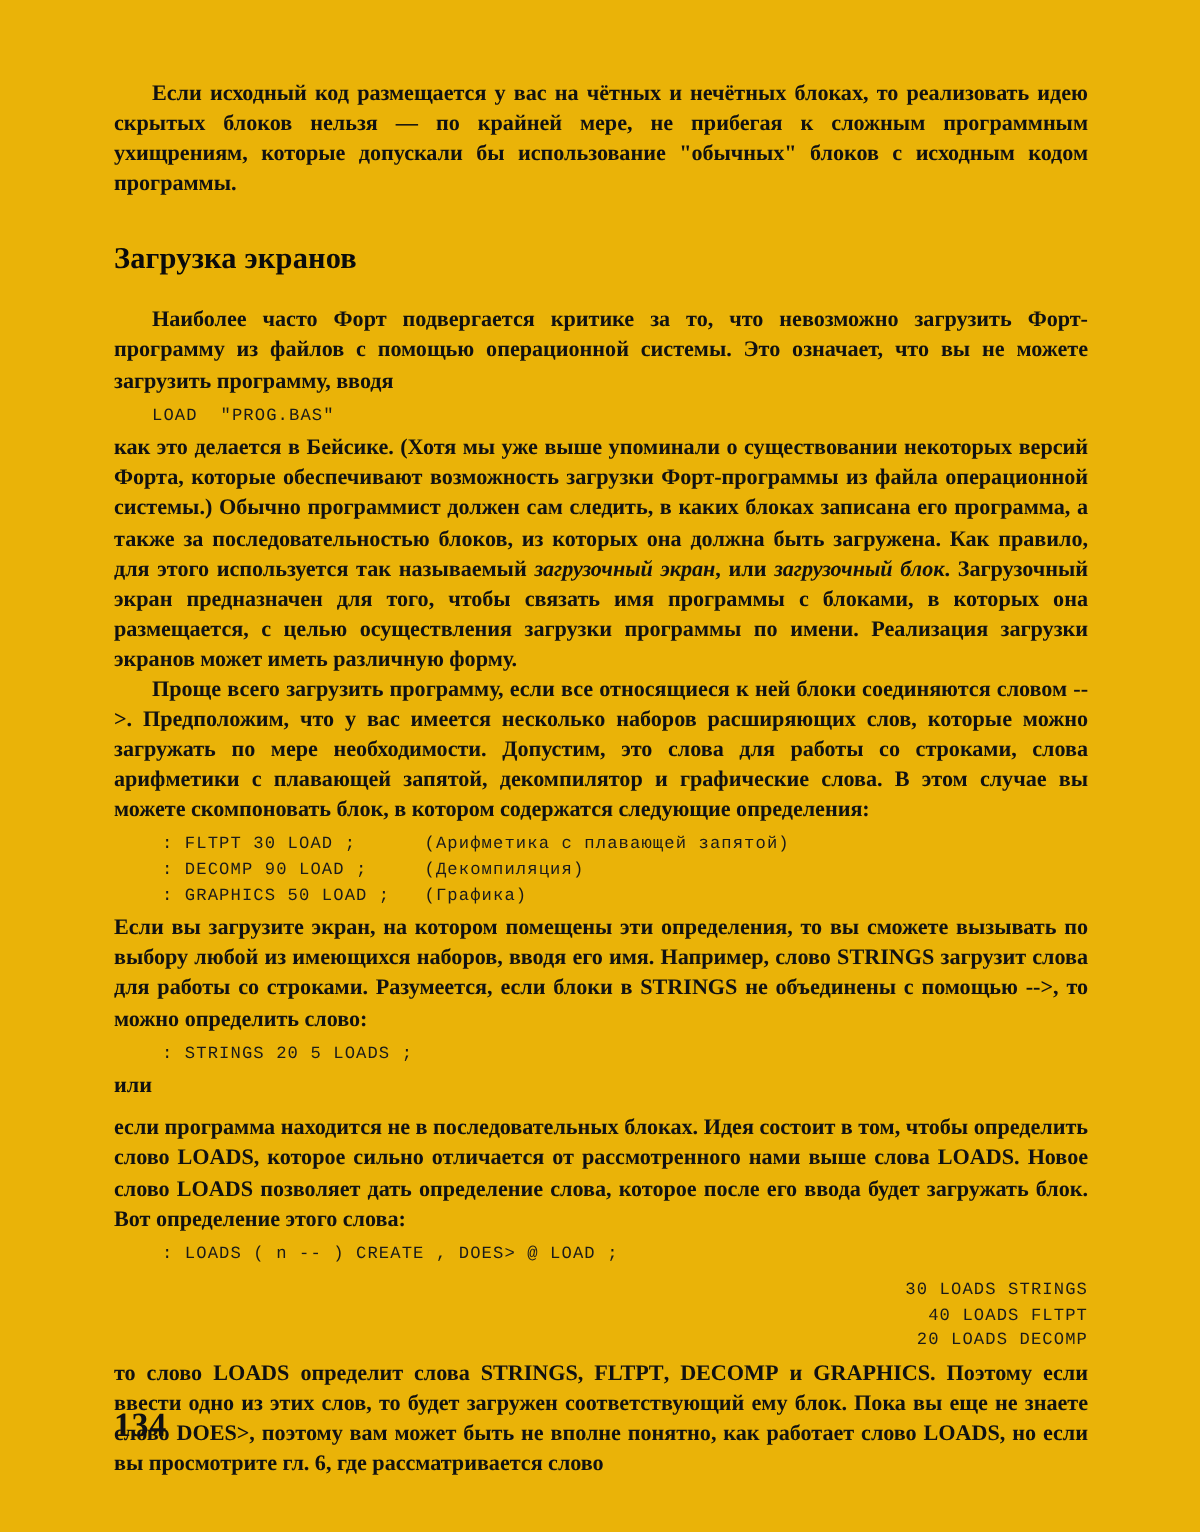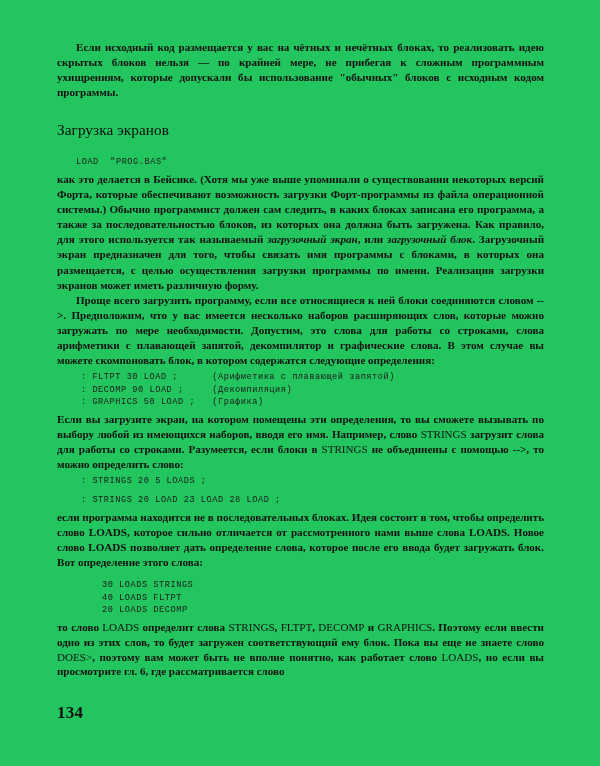--- a/index.html
+++ b/index.html
@@ -14,21 +14,21 @@
     font-family: "Liberation Serif", "DejaVu Serif", serif;
     color: #111111;
     overflow: hidden;
   }
   .page {
     position: absolute;
     left: 0;
     top: 0;
     width: 600px;
     height: 766px;
-    background: #22c55e;
+    background: #eab308;
   }
   .content {
     position: absolute;
     left: 57px;
     top: 40px;
     width: 487px;
   }
   p.body-par {
     margin: 0;
     text-align: justify;
@@ -42,40 +42,40 @@
   }
   p.body-par.noindent {
     text-indent: 0;
   }
   p.body-par.tight {
     line-height: 14.9px;
   }
   h2.section-heading {
     margin: 0;
     font-size: 15.2px;
-    font-weight: normal;
+    font-weight: bold;
     line-height: 18px;
     letter-spacing: 0.1px;
     color: #0b0b0b;
   }
   .gap-before-heading { height: 21px; }
   .gap-after-heading { height: 14px; }
   .code-line {
     white-space: pre;
     font-family: "Liberation Mono", "DejaVu Sans Mono", monospace;
     font-size: 8.6px;
     line-height: 12.6px;
     letter-spacing: 0.55px;
     color: #1a1a1a;
   }
   .code-indent-1 { padding-left: 19px; }
   .code-indent-2 { padding-left: 24px; }
-  .code-indent-3 { padding-left: 45px; }
+  .code-indent-3 { padding-left: 45px; text-align: right; }
   .inline-word {
-    font-weight: normal;
+    font-weight: bold;
   }
   em.it {
     font-weight: 600;
   }
   .small-word {
     font-size: 10px;
     font-weight: 600;
   }
   .page-number {
     position: absolute;
@@ -94,47 +94,49 @@
 
 <div class="page">
   <div class="content">
 
     <p class="body-par">Если исходный код размещается у вас на чётных и нечётных блоках, то реализовать идею скрытых блоков нельзя — по крайней мере, не прибегая к сложным программным ухищрениям, которые допускали бы использование "обычных" блоков с исходным кодом программы.</p>
 
     <div class="gap-before-heading"></div>
     <h2 class="section-heading">Загрузка экранов</h2>
     <div class="gap-after-heading"></div>
 
+    <p class="body-par">Наиболее часто Форт подвергается критике за то, что невозможно загрузить Форт-программу из файлов с помощью операционной системы. Это означает, что вы не можете загрузить программу, вводя</p>
 
     <div class="spacer-3"></div>
     <div class="code-line code-indent-1">LOAD  "PROG.BAS"</div>
     <div class="spacer-3"></div>
 
     <p class="body-par noindent"><span>как это делается в Бейсике. (Хотя мы уже выше упоминали о существовании некоторых версий Форта, которые обеспечивают возможность загрузки Форт-программы из файла операционной системы.) Обычно программист должен сам следить, в каких блоках записана его программа, а также за последовательностью блоков, из которых она должна быть загружена. Как правило, для этого используется так называемый </span><em class="it">загрузочный экран</em><span>, или </span><em class="it">загрузочный блок</em><span>. Загрузочный экран предназначен для того, чтобы связать имя программы с блоками, в которых она размещается, с целью осуществления загрузки программы по имени. Реализация загрузки экранов может иметь различную форму.</span></p>
 
     <p class="body-par">Проще всего загрузить программу, если все относящиеся к ней блоки соединяются словом --&gt;. Предположим, что у вас имеется несколько наборов расширяющих слов, которые можно загружать по мере необходимости. Допустим, это слова для работы со строками, слова арифметики с плавающей запятой, декомпилятор и графические слова. В этом случае вы можете скомпоновать блок, в котором содержатся следующие определения:</p>
 
     <div class="spacer-3"></div>
     <div class="code-line code-indent-2">: FLTPT 30 LOAD ;      (Арифметика с плавающей запятой)</div>
     <div class="code-line code-indent-2">: DECOMP 90 LOAD ;     (Декомпиляция)</div>
     <div class="code-line code-indent-2">: GRAPHICS 50 LOAD ;   (Графика)</div>
     <div class="spacer-3"></div>
 
     <p class="body-par noindent"><span>Если вы загрузите экран, на котором помещены эти определения, то вы сможете вызывать по выбору любой из имеющихся наборов, вводя его имя. Например, слово </span><span class="inline-word">STRINGS</span><span> загрузит слова для работы со строками. Разумеется, если блоки в </span><span class="inline-word">STRINGS</span><span> не объединены с помощью --&gt;, то можно определить слово:</span></p>
 
     <div class="spacer-3"></div>
     <div class="code-line code-indent-2">: STRINGS 20 5 LOADS ;</div>
     <div class="spacer-3"></div>
+    <p class="body-par noindent small-word">или</p>
     <div class="spacer-3"></div>
-    <div class="code-line code-indent-2">: STRINGS 20 LOAD 23 LOAD 28 LOAD ;</div>
     <div class="spacer-3"></div>
 
     <p class="body-par noindent">если программа находится не в последовательных блоках. Идея состоит в том, чтобы определить слово LOADS, которое сильно отличается от рассмотренного нами выше слова LOADS. Новое слово LOADS позволяет дать определение слова, которое после его ввода будет загружать блок. Вот определение этого слова:</p>
 
     <div class="spacer-3"></div>
+    <div class="code-line code-indent-2">: LOADS ( n -- ) CREATE , DOES&gt; @ LOAD ;</div>
     <div class="spacer-3"></div>
 
 
     <div class="spacer-3"></div>
     <div class="code-line code-indent-3">30 LOADS STRINGS</div>
     <div class="code-line code-indent-3">40 LOADS FLTPT</div>
     <div class="code-line code-indent-3">20 LOADS DECOMP</div>
     <div class="spacer-3"></div>
 
     <p class="body-par noindent tight"><span>то слово </span><span class="inline-word">LOADS</span><span> определит слова </span><span class="inline-word">STRINGS</span><span>, </span><span class="inline-word">FLTPT</span><span>, </span><span class="inline-word">DECOMP</span><span> и </span><span class="inline-word">GRAPHICS</span><span>. Поэтому если ввести одно из этих слов, то будет загружен соответствующий ему блок. Пока вы еще не знаете слово </span><span class="inline-word">DOES&gt;</span><span>, поэтому вам может быть не вполне понятно, как работает слово </span><span class="inline-word">LOADS</span><span>, но если вы просмотрите гл. 6, где рассматривается слово </span></p>

